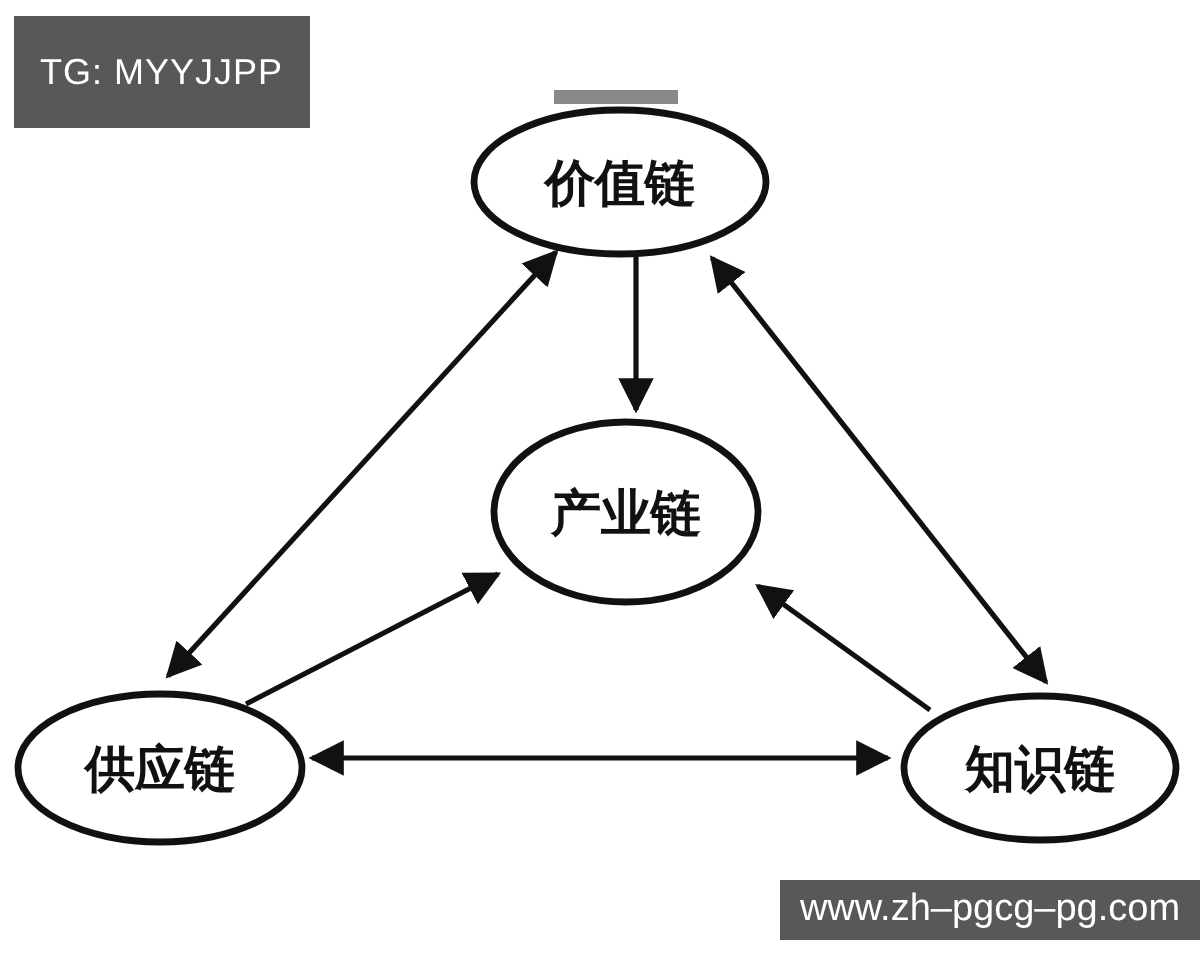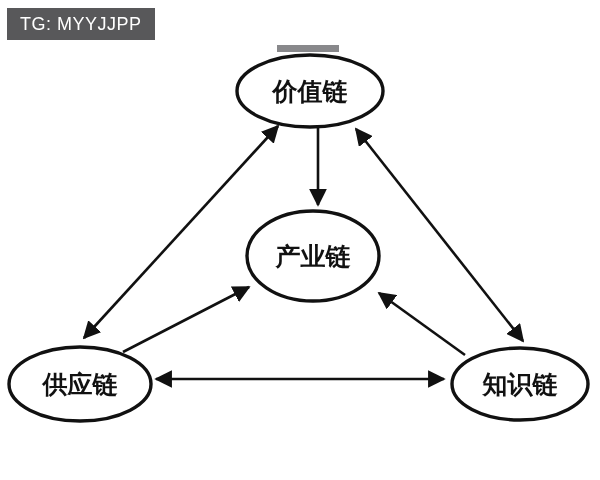--- a/index.html
+++ b/index.html
@@ -13,21 +13,21 @@
   }
   .tag-label {
     position: absolute;
     left: 7px;
     top: 8px;
     background: #58585a;
     color: #ffffff;
     font-size: 18px;
     line-height: 32px;
     height: 32px;
-    padding: 0 13px;
+    padding: 12px 13px;
     letter-spacing: 0.5px;
     white-space: nowrap;
   }
   .site-label {
     position: absolute;
     left: 390px;
     top: 440px;
     width: 210px;
     height: 30px;
     background: #58585a;
@@ -79,14 +79,15 @@
     <ellipse cx="313" cy="256" rx="66" ry="45" fill="#ffffff" stroke="#111111" stroke-width="3.4"></ellipse>
     <text class="node-label" x="313" y="265" text-anchor="middle">产业链</text>
 
     <ellipse cx="80" cy="384" rx="71" ry="37" fill="#ffffff" stroke="#111111" stroke-width="3.4"></ellipse>
     <text class="node-label" x="80" y="393" text-anchor="middle">供应链</text>
 
     <ellipse cx="520" cy="384" rx="68" ry="36" fill="#ffffff" stroke="#111111" stroke-width="3.4"></ellipse>
     <text class="node-label" x="520" y="393" text-anchor="middle">知识链</text>
   </svg>
 
+  <div class="site-label">www.zh–pgcg–pg.com</div>
 
 </div>
 
 </body></html>

